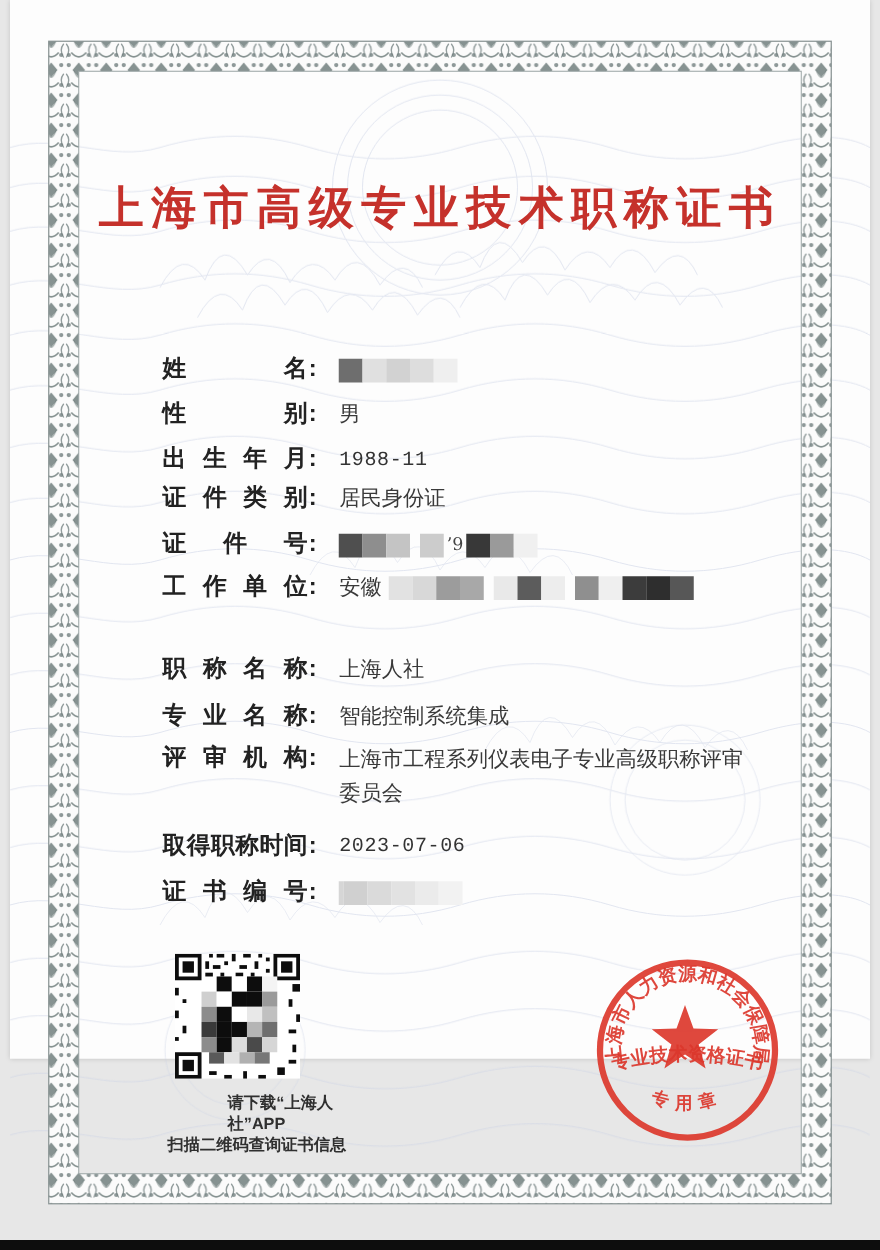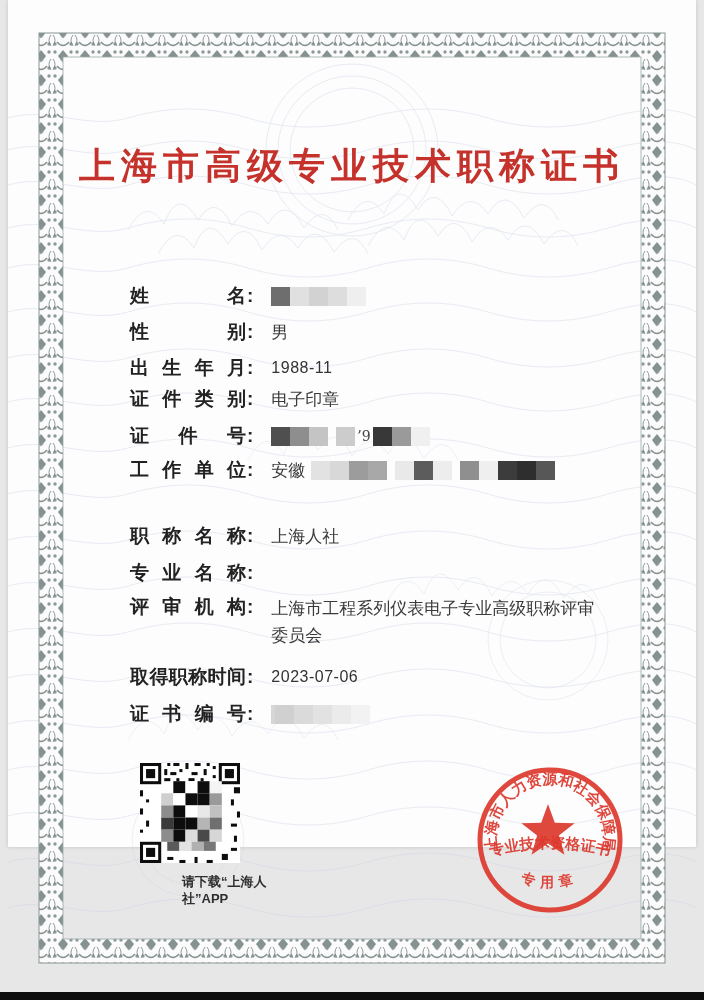--- a/index.html
+++ b/index.html
@@ -23,21 +23,21 @@
   .row{position:absolute;left:122px;height:26px;display:flex;align-items:flex-start;}
   .lbl{
     display:inline-flex;justify-content:space-between;width:116px;
     font-size:19px;font-weight:bold;color:#222;line-height:24px;
   }
   .colon{font-size:19px;font-weight:bold;color:#222;line-height:24px;margin-left:1px;}
   .val{
     margin-left:18px;font-size:17px;color:#3a3a3a;line-height:24px;
     font-family:"DejaVu Serif",serif;
   }
-  .val.num{font-family:Liberation Sans, sans-serif;font-size:16px;color:#333;letter-spacing:.5px;}
+  .val.num{font-family:Liberation Mono, monospace;font-size:16px;color:#333;letter-spacing:.5px;}
   .val.wrap{width:334px;line-height:27px;}
 
   .mosaic{display:inline-flex;margin-left:18px;align-items:center;height:24px;}
   .mosaic .px{width:19px;height:19px;flex:none;}
   .mosaic .gap{width:8px;height:19px;flex:none;}
   .mosaic .rem{
     font-family:"DejaVu Serif",serif;font-size:14px;color:#444;line-height:19px;flex:none;padding:0 2px;
   }
   .inline-rem{margin-left:18px;font-family:"DejaVu Serif",serif;font-size:17px;color:#3a3a3a;line-height:24px;}
   .mos2{margin-left:6px;}
@@ -160,21 +160,21 @@
   </div>
 
   <div class="row" style="top:387px">
     <span class="lbl">
         <span>证</span>
         <span>件</span>
         <span>类</span>
         <span>别</span>
       </span>
       <span class="colon">:</span>
-    <span class="val">电子印章</span>
+    <span class="val">居民身份证</span>
   </div>
 
   <div class="row" style="top:424px">
     <span class="lbl">
         <span>证</span>
         <span>件</span>
         <span>号</span>
       </span>
       <span class="colon">:</span>
     <span class="mosaic">
@@ -229,20 +229,21 @@
   </div>
 
   <div class="row" style="top:561px">
     <span class="lbl">
         <span>专</span>
         <span>业</span>
         <span>名</span>
         <span>称</span>
       </span>
       <span class="colon">:</span>
+    <span class="val">智能控制系统集成</span>
   </div>
 
   <div class="row" style="top:595px">
     <span class="lbl">
         <span>评</span>
         <span>审</span>
         <span>机</span>
         <span>构</span>
       </span>
       <span class="colon">:</span>
@@ -359,20 +360,21 @@
         <rect x="23" y="22" width="4" height="4" fill="#d6d6d6"></rect>
       <rect x="9" y="26" width="4" height="3" fill="#5a5a5a"></rect>
         <rect x="13" y="26" width="4" height="3" fill="#e2e2e2"></rect>
         <rect x="17" y="26" width="4" height="3" fill="#b0b0b0"></rect>
         <rect x="21" y="26" width="4" height="3" fill="#777777"></rect>
     </g>
   </svg>
 
   <div class="qr-caption">
     <div class="l1">请下载“上海人社”APP</div>
+    <div>扫描二维码查询证书信息</div>
   </div>
 
   <svg class="abs" style="left:454px;top:752px" width="176" height="176" viewBox="0 0 176 176" xmlns="http://www.w3.org/2000/svg">
     <defs>
       <path id="sealTopArc" d="M36.4 101.8 A54 54 0 1 1 139.6 101.8"></path>
       <path id="sealMidArc" d="M20 106 Q88 86 156 106"></path>
       <path id="sealBotArc" d="M50 126 Q88 144 126 126"></path>
     </defs>
     <circle cx="88" cy="88" r="70" fill="none" stroke="#dc382d" stroke-width="5" opacity=".92"></circle>
     <polygon points="86,52 79.2,70.7 59.4,71.3 75.1,83.6 69.5,102.7 86,91.5 102.5,102.7 96.9,83.6 112.6,71.3 92.8,70.7" fill="#dc382d" opacity=".92"></polygon>

